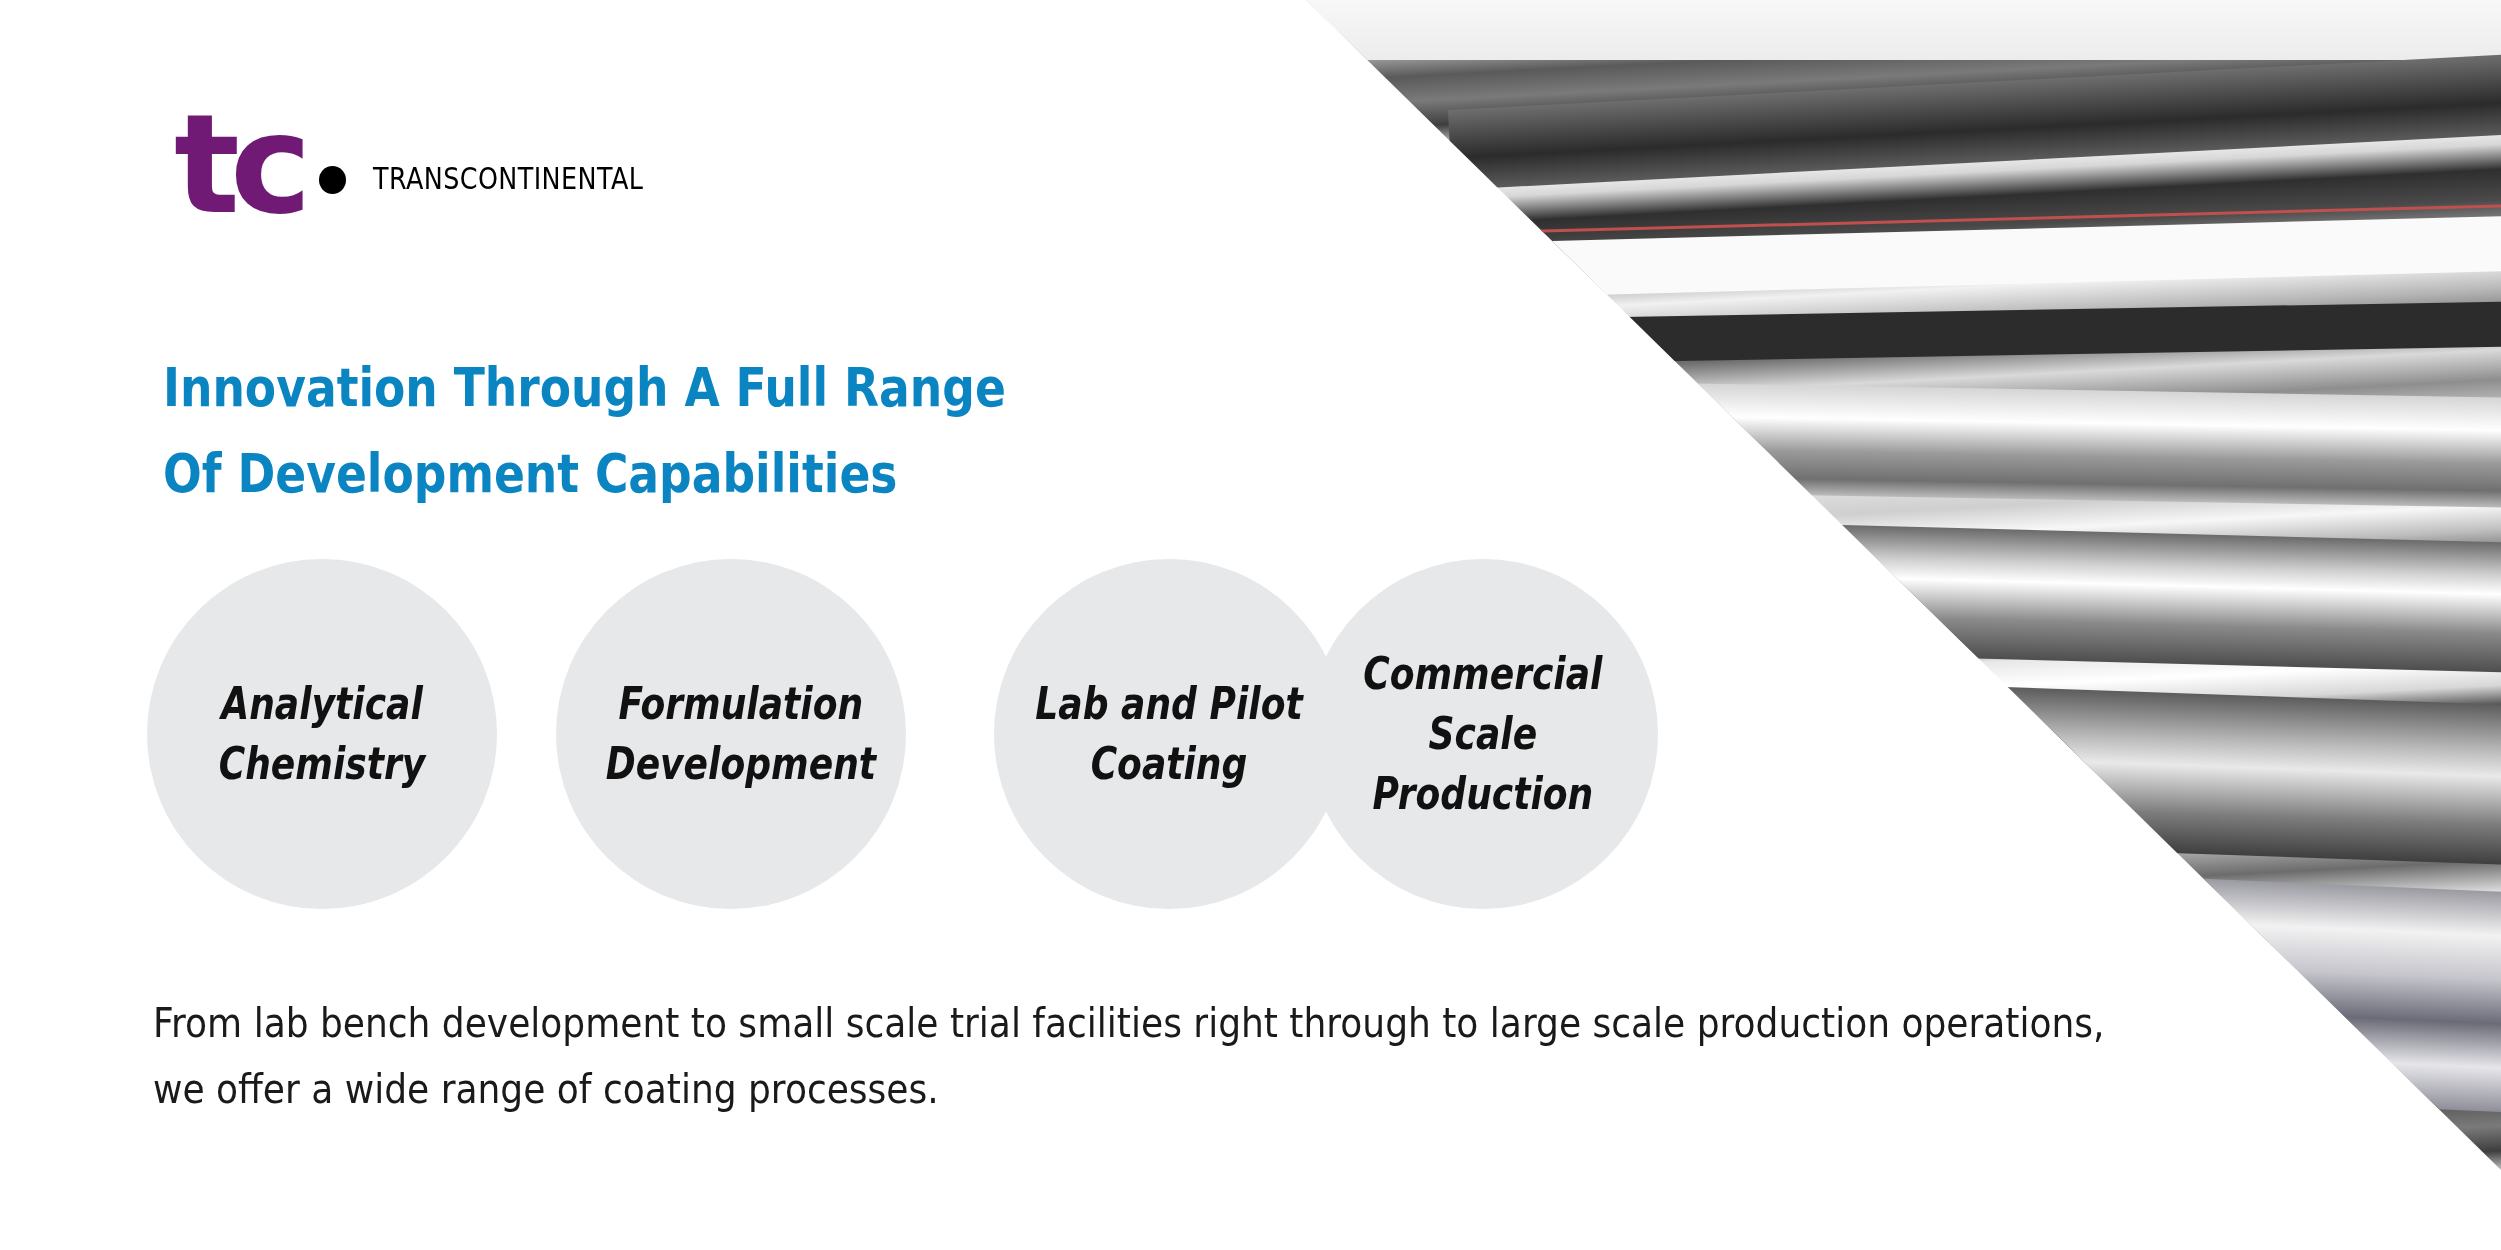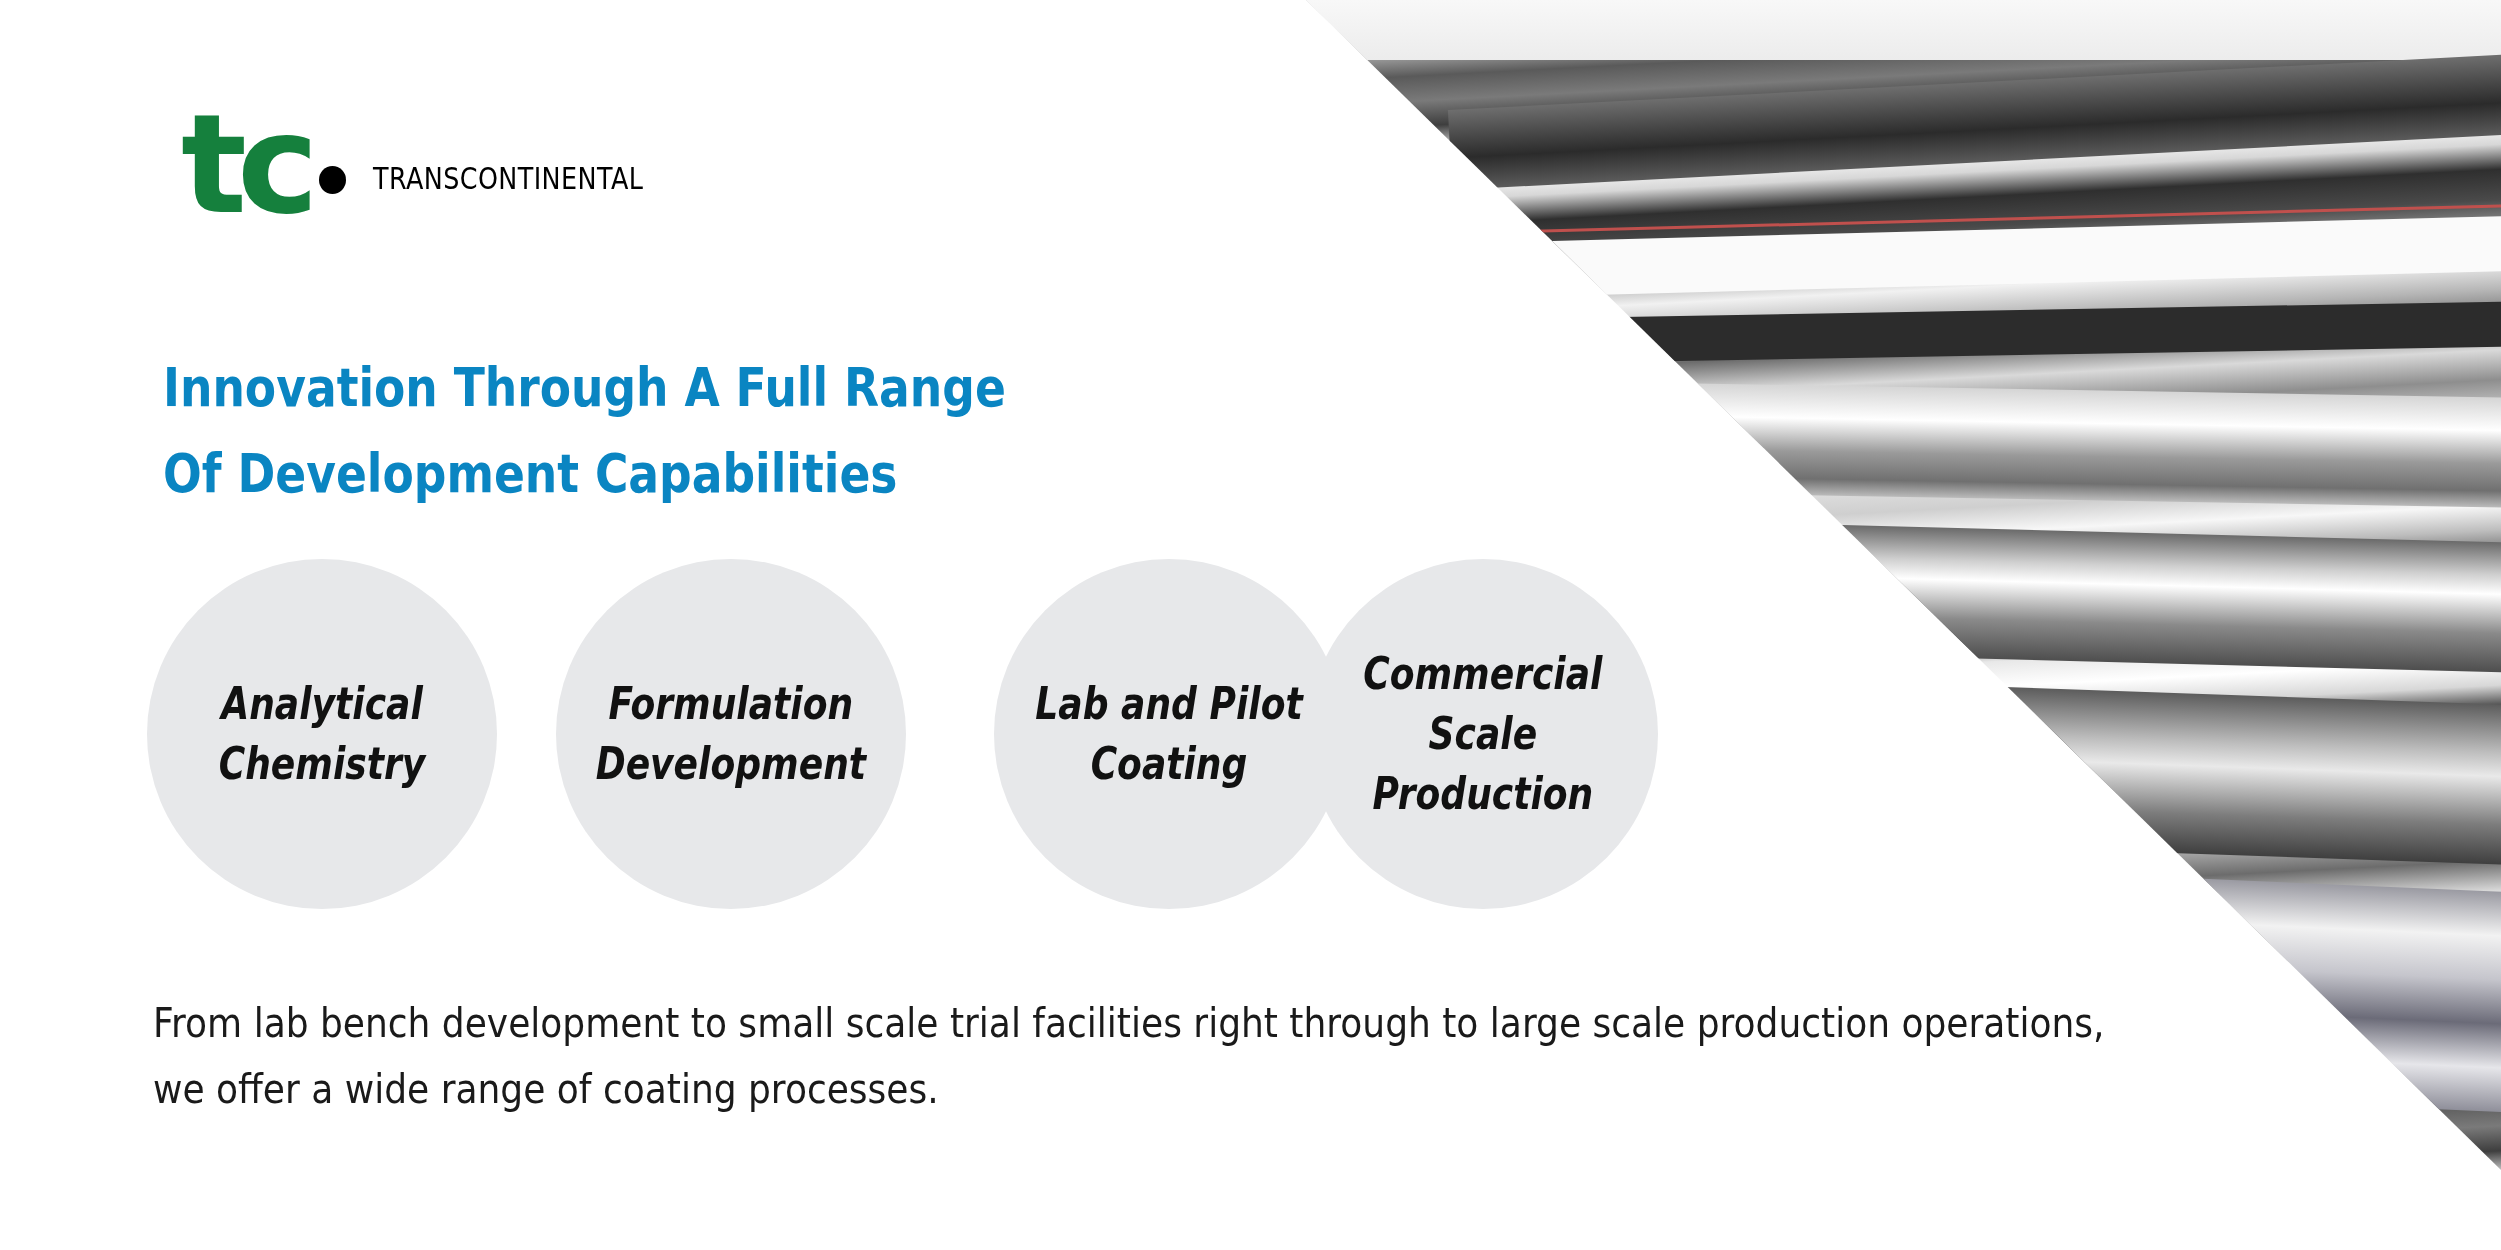--- a/index.html
+++ b/index.html
@@ -18,30 +18,30 @@
   .photo .whiteband{position:absolute;left:1400px;top:245px;width:1200px;height:55px;background:#fafafa;transform:rotate(-1.5deg);transform-origin:left;}
   .photo .darkband{position:absolute;left:1450px;top:320px;width:1150px;height:45px;background:#2c2c2c;transform:rotate(-1deg);transform-origin:left;}
   .photo .topband{position:absolute;left:1450px;top:110px;width:1150px;height:80px;background:linear-gradient(#6e6e6e,#2b2b2b 60%,#5b5b5b);transform:rotate(-3deg);transform-origin:left;}
   .photo .ceiling{position:absolute;left:1300px;top:0;width:1300px;height:60px;background:linear-gradient(#f8f8f8,#ececec);}
   .photo .steel1{position:absolute;left:1500px;top:380px;width:1100px;height:110px;background:linear-gradient(#d5d5d5,#ffffff 30%,#9a9a9a 60%,#707070 85%,#bbbbbb);transform:rotate(1deg);transform-origin:left;}
   .photo .steel2{position:absolute;left:1650px;top:520px;width:950px;height:130px;background:linear-gradient(#6a6a6a,#cfcfcf 25%,#ffffff 40%,#8a8a8a 70%,#4e4e4e);transform:rotate(1.5deg);transform-origin:left;}
   .photo .steel3{position:absolute;left:1800px;top:680px;width:800px;height:160px;background:linear-gradient(#5c5c5c,#bdbdbd 30%,#e9e9e9 45%,#7d7d7d 75%,#3f3f3f);transform:rotate(2deg);transform-origin:left;}
   .photo .steel4{position:absolute;left:2000px;top:870px;width:600px;height:220px;background:linear-gradient(#9a9aa2,#f2f2f2 20%,#c5c5cc 40%,#6b6b78 60%,#e6e6ea 80%,#8f8f9a);transform:rotate(2.5deg);transform-origin:left;}
 
   .logo{position:absolute;left:169px;top:118px;height:110px;}
-  .logo .tc{position:absolute;left:12px;top:-22px;font-family:"DejaVu Sans",sans-serif;font-weight:bold;font-size:138px;letter-spacing:-10px;color:#15803d;line-height:1;}
+  .logo .tc{position:absolute;left:5px;top:-22px;font-family:"DejaVu Sans",sans-serif;font-weight:bold;font-size:138px;letter-spacing:-10px;color:#701a75;line-height:1;}
   .logo .dot{position:absolute;left:150px;top:48px;width:27px;height:28px;border-radius:50%;background:#000;}
   .logo .brand{position:absolute;left:204px;top:42px;font-family:"DejaVu Sans",sans-serif;font-size:31px;letter-spacing:0.5px;color:#000;transform:scaleX(0.82);transform-origin:left;white-space:nowrap;}
 
   .title{position:absolute;left:163px;top:345px;margin:0;color:#0a85c2;font-family:"DejaVu Sans",sans-serif;font-weight:bold;font-size:53px;line-height:86px;transform:scaleX(0.86);transform-origin:left;white-space:nowrap;}
 
   .circle{position:absolute;top:559px;width:350px;height:350px;border-radius:50%;background:#e7e8ea;display:flex;align-items:center;justify-content:center;text-align:center;}
   .circle span{font-family:"DejaVu Sans",sans-serif;font-weight:bold;font-style:italic;font-size:44px;line-height:60px;color:#111;display:block;transform:scaleX(0.82);white-space:pre-line;}
   .c1{left:147px;}
-  .c2{left:556px;}
+  .c2{left:556px;justify-content:flex-end;}
   .c3{left:994px;}
   .c4{left:1308px;}
 
   .para{position:absolute;left:153px;top:990px;margin:0;font-family:"DejaVu Sans",sans-serif;font-size:40px;line-height:66px;color:#1a1a1a;transform:scaleX(0.9);transform-origin:left;width:2200px;}
 </style>
 </head>
 <body>
 
 <div class="photo">
   <div class="ceiling"></div>

